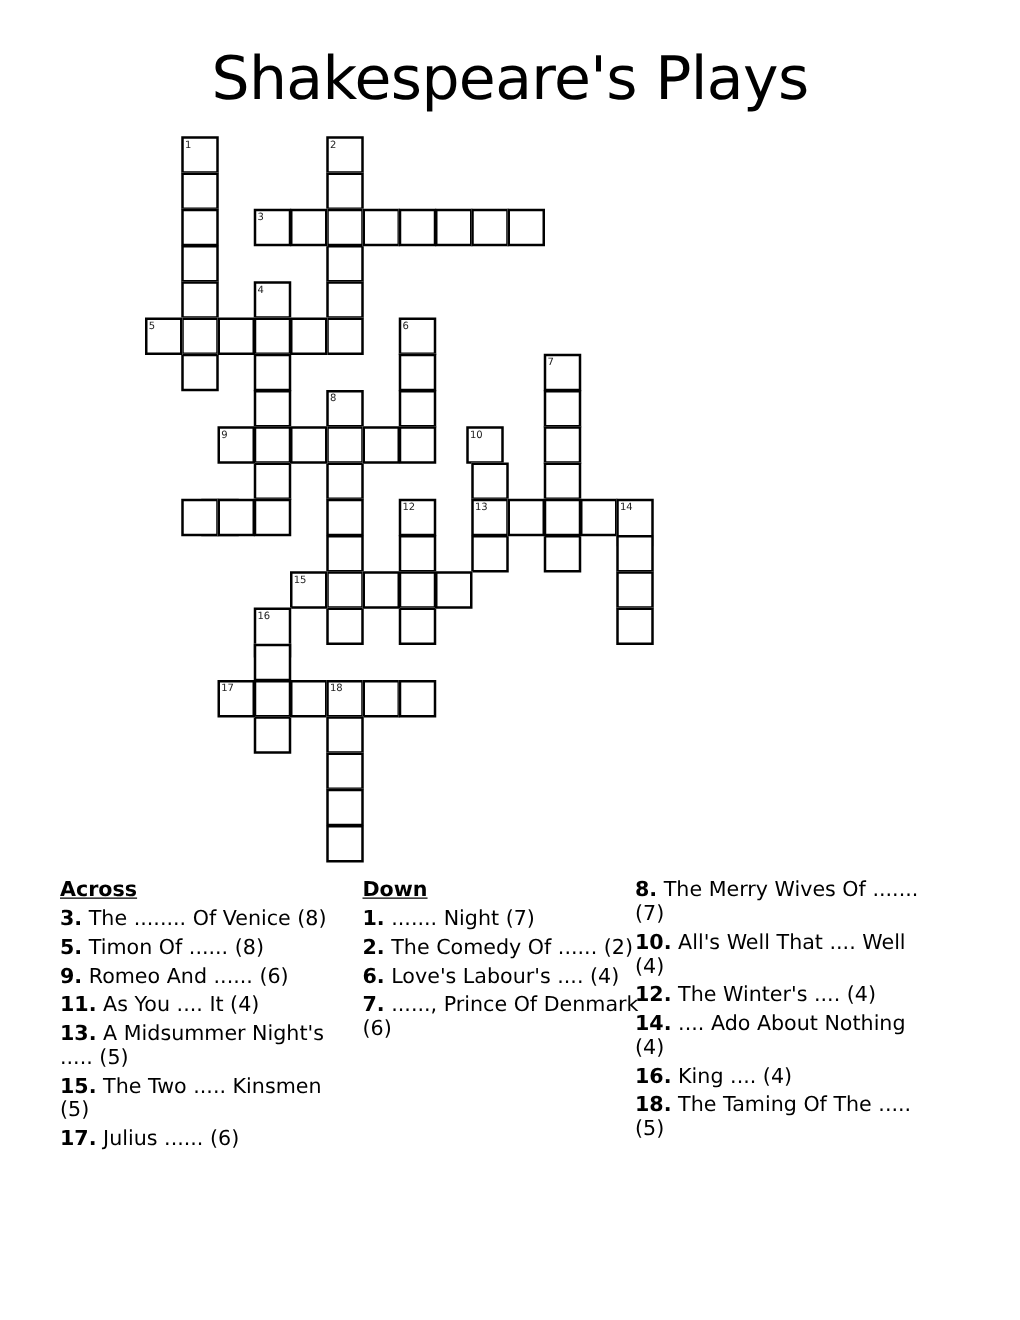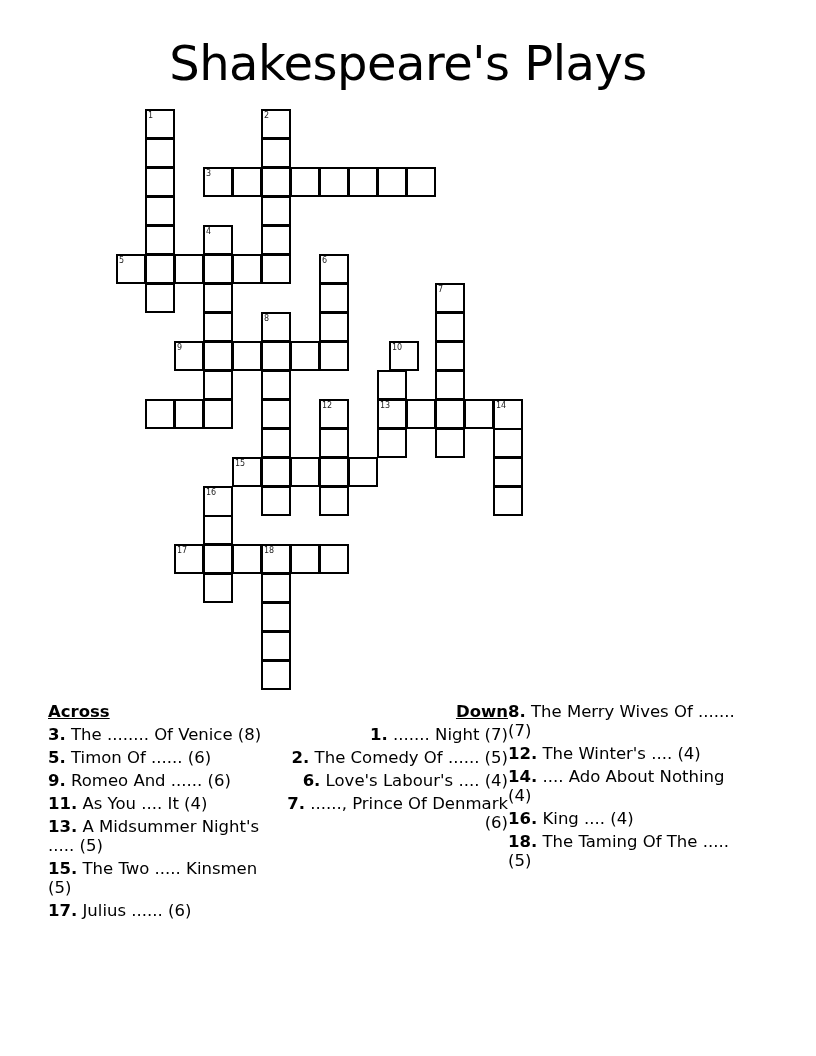--- a/index.html
+++ b/index.html
@@ -9,21 +9,21 @@
            font-size: 48px; line-height: 66px; font-family: "DejaVu Sans", sans-serif;
            letter-spacing: -0.5px; }
   #grid { position: absolute; left: 0; top: 0; width: 816px; height: 700px; }
   .cell { position: absolute; width: 29px; height: 29px; box-sizing: border-box;
           border: 2px solid #000; background: #fff; margin-left: -1px; margin-top: -1px; }
   .cell .num { position: absolute; left: 1px; top: 0px; font-size: 8px; line-height: 9px;
                font-family: "DejaVu Sans", sans-serif; color: #222; }
   #clues { position: absolute; top: 702px; left: 0; width: 816px; }
   .col { position: absolute; top: 0; width: 232px; font-size: 16.5px; line-height: 19px; }
   .col.across { left: 48px; }
-  .col.down { left: 276px; text-align: right; }
+  .col.down { left: 290px; }
   .col.more { left: 508px; }
   .col h3 { margin: 0 0 4px 0; font-size: 16.5px; line-height: 19px; font-weight: bold;
             text-decoration: underline; }
   .clue { margin: 0 0 4px 0; }
   .clue b { font-weight: bold; }
 </style>
 </head>
 <body>
 
 <div id="title">Shakespeare's Plays</div>
@@ -90,21 +90,21 @@
     <div class="cell" style="left: 262px; top: 371px; width: 30px; height: 30px;"></div>
     <div class="cell" style="left: 262px; top: 400px; width: 30px; height: 30px;"></div>
     <div class="cell" style="left: 262px; top: 429px; width: 30px; height: 30px;"></div>
     <div class="cell" style="left: 262px; top: 458px; width: 30px; height: 30px;"></div>
     <div class="cell" style="left: 262px; top: 487px; width: 30px; height: 30px;"></div>
     <div class="cell" style="left: 175px; top: 342px; width: 30px; height: 30px;">
       <span class="num">9</span>
     </div>
     <div class="cell" style="left: 233px; top: 342px; width: 30px; height: 30px;"></div>
     <div class="cell" style="left: 291px; top: 342px; width: 30px; height: 30px;"></div>
-    <div class="cell" style="left: 390px; top: 342px; width: 30px; height: 30px;">
+    <div class="cell" style="left: 374px; top: 342px; width: 30px; height: 30px;">
       <span class="num">10</span>
     </div>
     <div class="cell" style="left: 378px; top: 371px; width: 30px; height: 30px;"></div>
     <div class="cell" style="left: 378px; top: 400px; width: 30px; height: 30px;">
       <span class="num">13</span>
     </div>
     <div class="cell" style="left: 378px; top: 429px; width: 30px; height: 30px;"></div>
     <div class="cell" style="left: 117px; top: 400px; width: 30px; height: 30px; margin-left: 44px;">
       <span class="num">11</span>
     </div>
@@ -148,39 +148,40 @@
     <div class="cell" style="left: 262px; top: 603px; width: 30px; height: 30px;"></div>
     <div class="cell" style="left: 262px; top: 632px; width: 30px; height: 30px;"></div>
     <div class="cell" style="left: 262px; top: 661px; width: 30px; height: 30px;"></div>
   </div>
 
 <div id="clues">
   <div class="col across">
     <h3>Across</h3>
     <div>
         <div class="clue"><b>3.</b><span> The ........ Of Venice (8)</span></div>
-        <div class="clue"><b>5.</b><span> Timon Of ...... (6)</span></div>
+        <div class="clue"><b>5.</b><span> Timon Of ...... (8)</span></div>
         <div class="clue"><b>9.</b><span> Romeo And ...... (6)</span></div>
         <div class="clue"><b>11.</b><span> As You .... It (4)</span></div>
         <div class="clue"><b>13.</b><span> A Midsummer Night's ..... (5)</span></div>
         <div class="clue"><b>15.</b><span> The Two ..... Kinsmen (5)</span></div>
         <div class="clue"><b>17.</b><span> Julius ...... (6)</span></div>
       </div>
   </div>
   <div class="col down">
     <h3>Down</h3>
     <div>
         <div class="clue"><b>1.</b><span> ....... Night (7)</span></div>
-        <div class="clue"><b>2.</b><span> The Comedy Of ...... (5)</span></div>
+        <div class="clue"><b>2.</b><span> The Comedy Of ...... (2)</span></div>
         <div class="clue"><b>6.</b><span> Love's Labour's .... (4)</span></div>
         <div class="clue"><b>7.</b><span> ......, Prince Of Denmark (6)</span></div>
       </div>
   </div>
   <div class="col more">
     <div>
         <div class="clue"><b>8.</b><span> The Merry Wives Of ....... (7)</span></div>
+        <div class="clue"><b>10.</b><span> All's Well That .... Well (4)</span></div>
         <div class="clue"><b>12.</b><span> The Winter's .... (4)</span></div>
         <div class="clue"><b>14.</b><span> .... Ado About Nothing (4)</span></div>
         <div class="clue"><b>16.</b><span> King .... (4)</span></div>
         <div class="clue"><b>18.</b><span> The Taming Of The ..... (5)</span></div>
       </div>
   </div>
 </div>
 
 </body></html>

